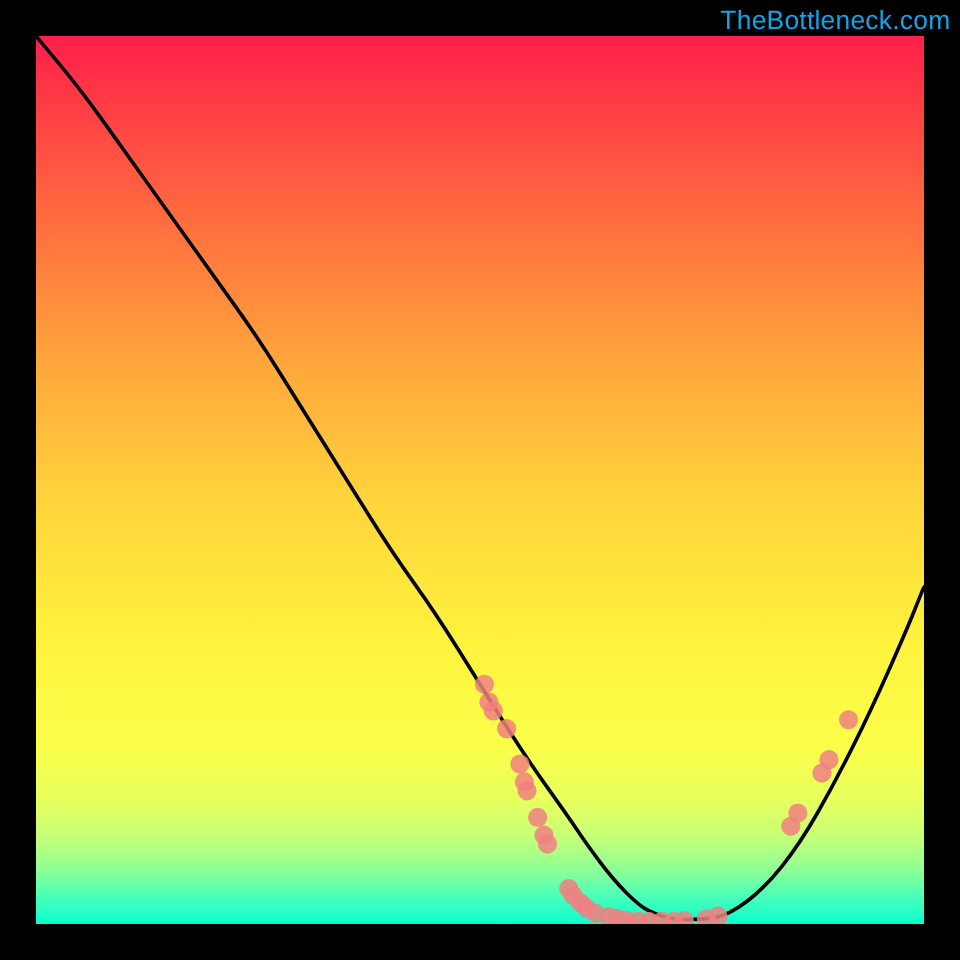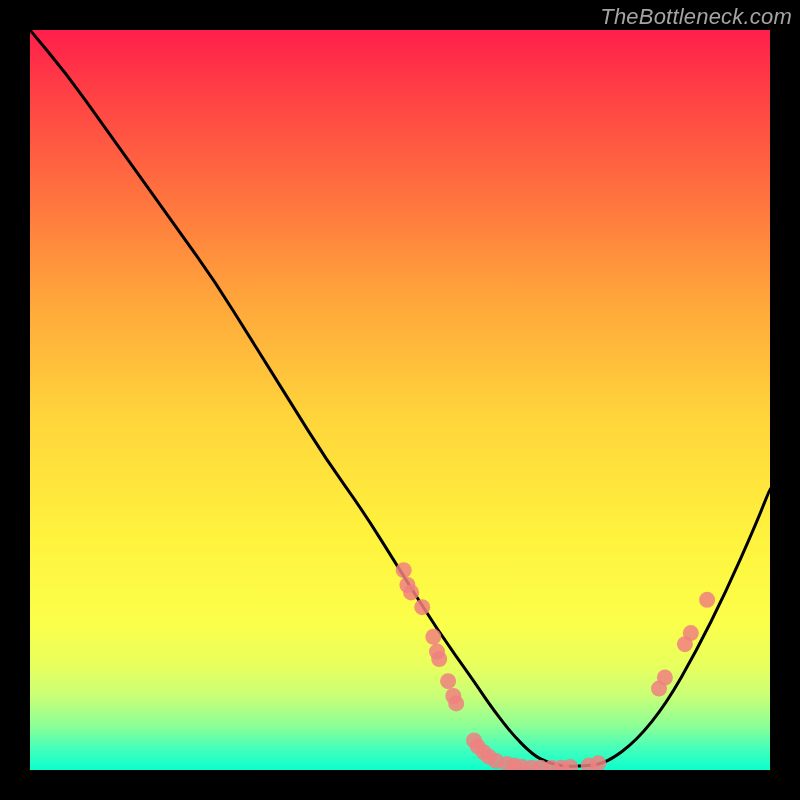--- a/index.html
+++ b/index.html
@@ -44,26 +44,25 @@
       #c8ff77 90%,
       #8dff96 94%,
       #47ffba 97%,
       #0bffce 100%
     );
   }
   .watermark {
     position: absolute;
     top: 4px;
     right: 8px;
-    color: #a3a3a3;
+    color: #0ea5e9;
     font-size: 22px;
     font-weight: 500;
     letter-spacing: 0.2px;
     user-select: none;
-    font-style: italic;
   }
   svg {
     position: absolute;
     top: 0;
     left: 0;
   }
 </style>
 </head>
 <body>
 

